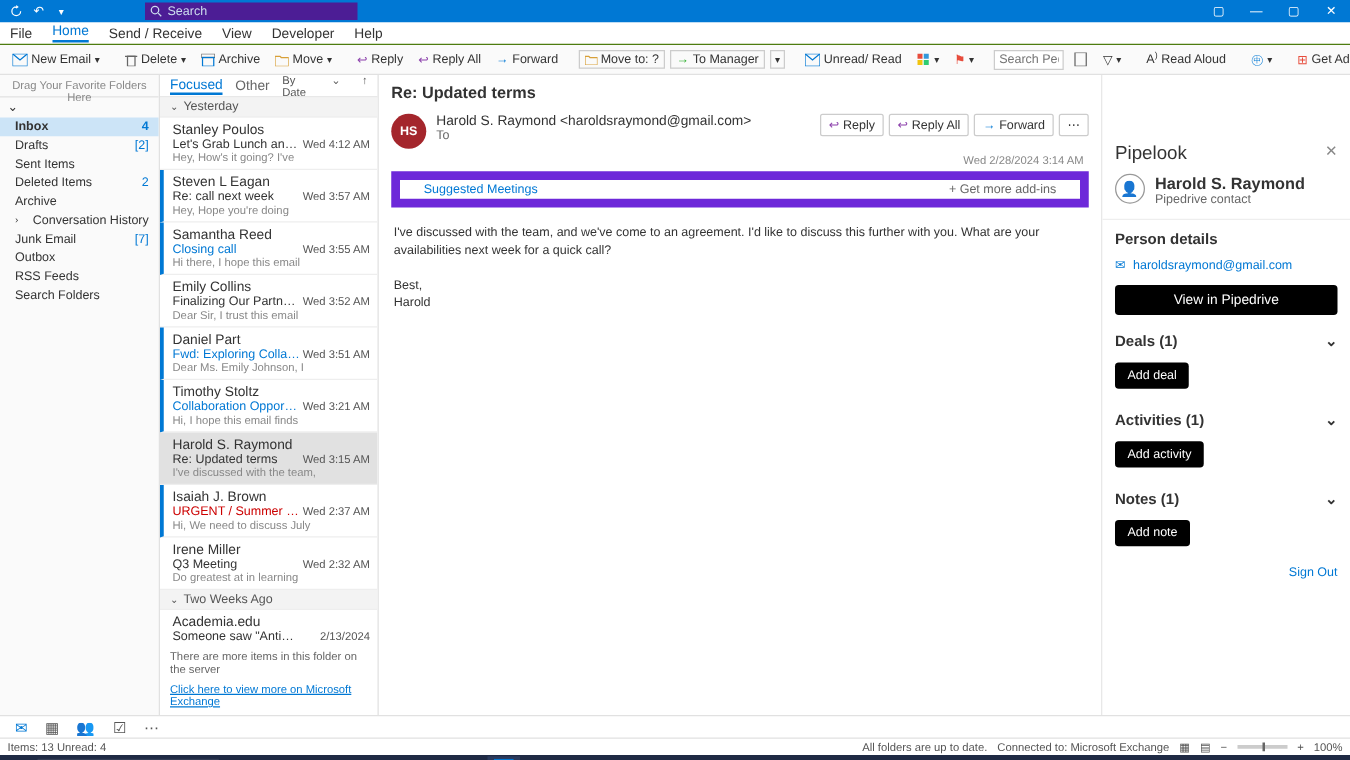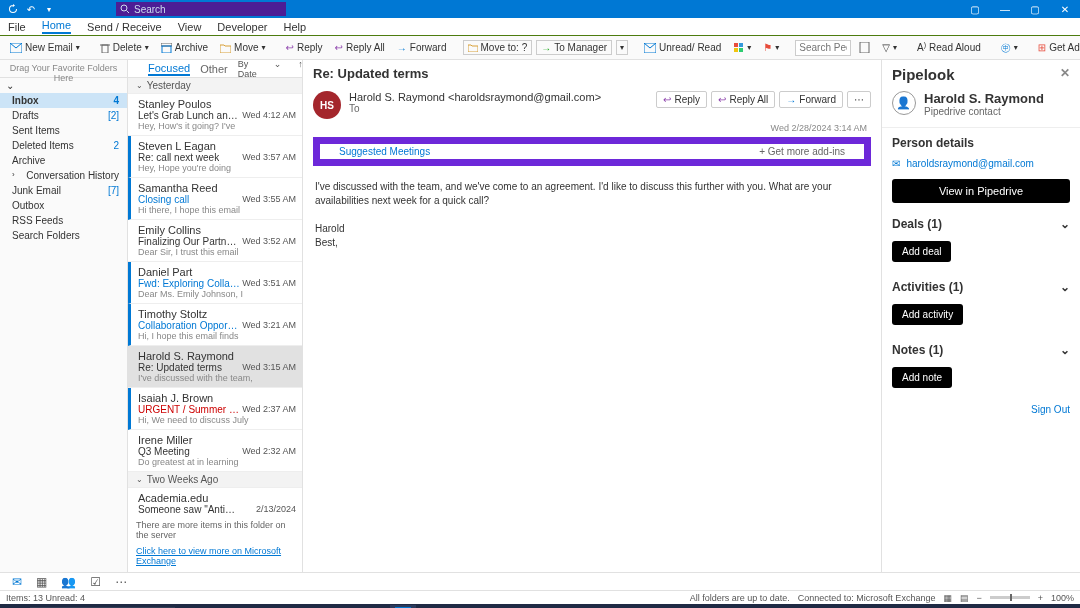--- a/index.html
+++ b/index.html
@@ -19,21 +19,21 @@
 .rib-sep { width:1px; height:16px; background:#ddd; margin:0 2px; }
 .rib-input { width:56px; height:16px; border:1px solid #ccc; font-size:10px; padding:0 3px; }
 .main { display:flex; height:512px; }
 .folderpane { width:128px; border-right:1px solid #e1e1e1; background:#fafafa; display:flex; flex-direction:column; overflow:hidden; }
 .drag-hint { height:18px; font-size:9px; color:#888; text-align:center; padding-top:3px; border-bottom:1px solid #e1e1e1; }
 .folder-item { padding:2px 8px 2px 12px; display:flex; justify-content:space-between; font-size:10px; color:#333; }
 .folder-item.sel { background:#cce4f7; font-weight:600; }
 .fold-chev { padding:2px 6px; font-size:10px; cursor:pointer;}
 .listpane { width:175px; border-right:1px solid #e1e1e1; display:flex; flex-direction:column; }
 .listhdr { height:18px; display:flex; align-items:center; border-bottom:1px solid #e1e1e1; padding:0 8px; gap:10px; font-size:11px; }
-.listhdr .focused { color:#0078d4; border-bottom:2px solid #0078d4;margin-left:12px; }
+.listhdr .focused { color:#0078d4; border-bottom:2px solid #0078d4; }
 .listhdr .other { color:#666; }
 .bydate { margin-left:auto; font-size:9px; color:#555; display:flex; gap:17px; }
 .group-hdr { background:#f3f3f3; font-size:10px; color:#555; padding:2px 8px; border-bottom:1px solid #eee; display:flex; align-items:center; gap:4px;}
 .msg-item { border-bottom:1px solid #eee; padding:4px 6px 4px 10px; position:relative; }
 .msg-item.unread { border-left:3px solid #0078d4; padding-left:7px; }
 .msg-item.sel { background:#e1e1e1; }
 .msg-from { font-size:11px; color:#333; }
 .msg-subj { font-size:10px; color:#333; display:flex; justify-content:space-between; }
 .msg-subj.flag { color:#0078d4; }
 .msg-subj.red { color:#c00; }
@@ -48,21 +48,21 @@
 .avatar { width:28px; height:28px; border-radius:50%; background:#a4262c; color:#fff; font-size:10px; display:flex; align-items:center; justify-content:center; font-weight:600; }
 .rd-from { font-size:11px; }
 .rd-to { font-size:10px; color:#666; }
 .rd-actions { margin-left:auto; display:flex; gap:4px; }
 .rd-abtn { border:1px solid #ccc; border-radius:2px; padding:2px 6px; font-size:10px; display:flex; align-items:center; gap:3px;}
 .rd-date { font-size:9px; color:#888; text-align:right; padding-right:14px; }
 .rd-suggest { margin:4px 10px; border:7px solid #6d28d9; display:flex; justify-content:space-between; padding:2px 19px; font-size:10px; color:#0078d4; }
 .rd-suggest .more { color:#666; }
 .rd-body { padding:10px 12px; font-size:10px; color:#333; line-height:1.4; }
 .sidepane { width:198px; background:#fff; font-size:11px; }
-.sp-title { font-size:15px; font-weight:700; padding:6px 10px 4px; display:flex; justify-content:space-between; align-items:flex-start;}
+.sp-title { font-size:15px; font-weight:400; padding:6px 10px 4px; display:flex; justify-content:space-between; align-items:flex-start;margin-top:48px;}
 .sp-card { padding:4px 10px; border-bottom:1px solid #eee;}
 .sp-person { display:flex; gap:8px; align-items:flex-start; padding-bottom:6px;}
 .sp-person-name { font-size:13px; font-weight:700; }
 .sp-person-sub { font-size:10px; color:#666; }
 .sp-section-title { font-size:12px; font-weight:700; padding:8px 10px 4px; display:flex; justify-content:space-between; align-items:center;}
 .sp-email { display:flex; gap:6px; align-items:center; padding:4px 10px; font-size:10px; color:#0078d4; }
 .sp-btn-dark { background:#000; color:#fff; margin:6px 10px; padding:6px; text-align:center; border-radius:3px; font-size:11px; }
 .sp-btn-small { background:#000; color:#fff; margin:6px 10px 10px; padding:5px 10px; border-radius:3px; font-size:10px; display:inline-block; }
 .sp-signout { text-align:right; padding:6px 10px; color:#0078d4; font-size:10px;}
 .bottombar { height:18px; border-top:1px solid #e1e1e1; display:flex; align-items:center; font-size:9px; color:#555; padding:0 6px; }
@@ -391,22 +391,22 @@
         <div class="rd-abtn">⋯</div>
       </div>
     </div>
     <div class="rd-date">Wed 2/28/2024 3:14 AM</div>
     <div class="rd-suggest">
       <span>Suggested Meetings</span>
       <span class="more">+  Get more add-ins</span>
     </div>
     <div class="rd-body">
       <p>I've discussed with the team, and we've come to an agreement. I'd like to discuss this further with you. What are your availabilities next week for a quick call?</p><br>
+      <p>Best,</p>
       <p>Harold</p>
-      <p>Best,</p>
     </div>
   </div>
 
   <div class="sidepane">
     <div class="sp-title">
         <span>Pipelook</span>
         <span style="font-size:12px;color:#888;">✕</span>
       </div>
     <div class="sp-card">
       <div class="sp-person">

